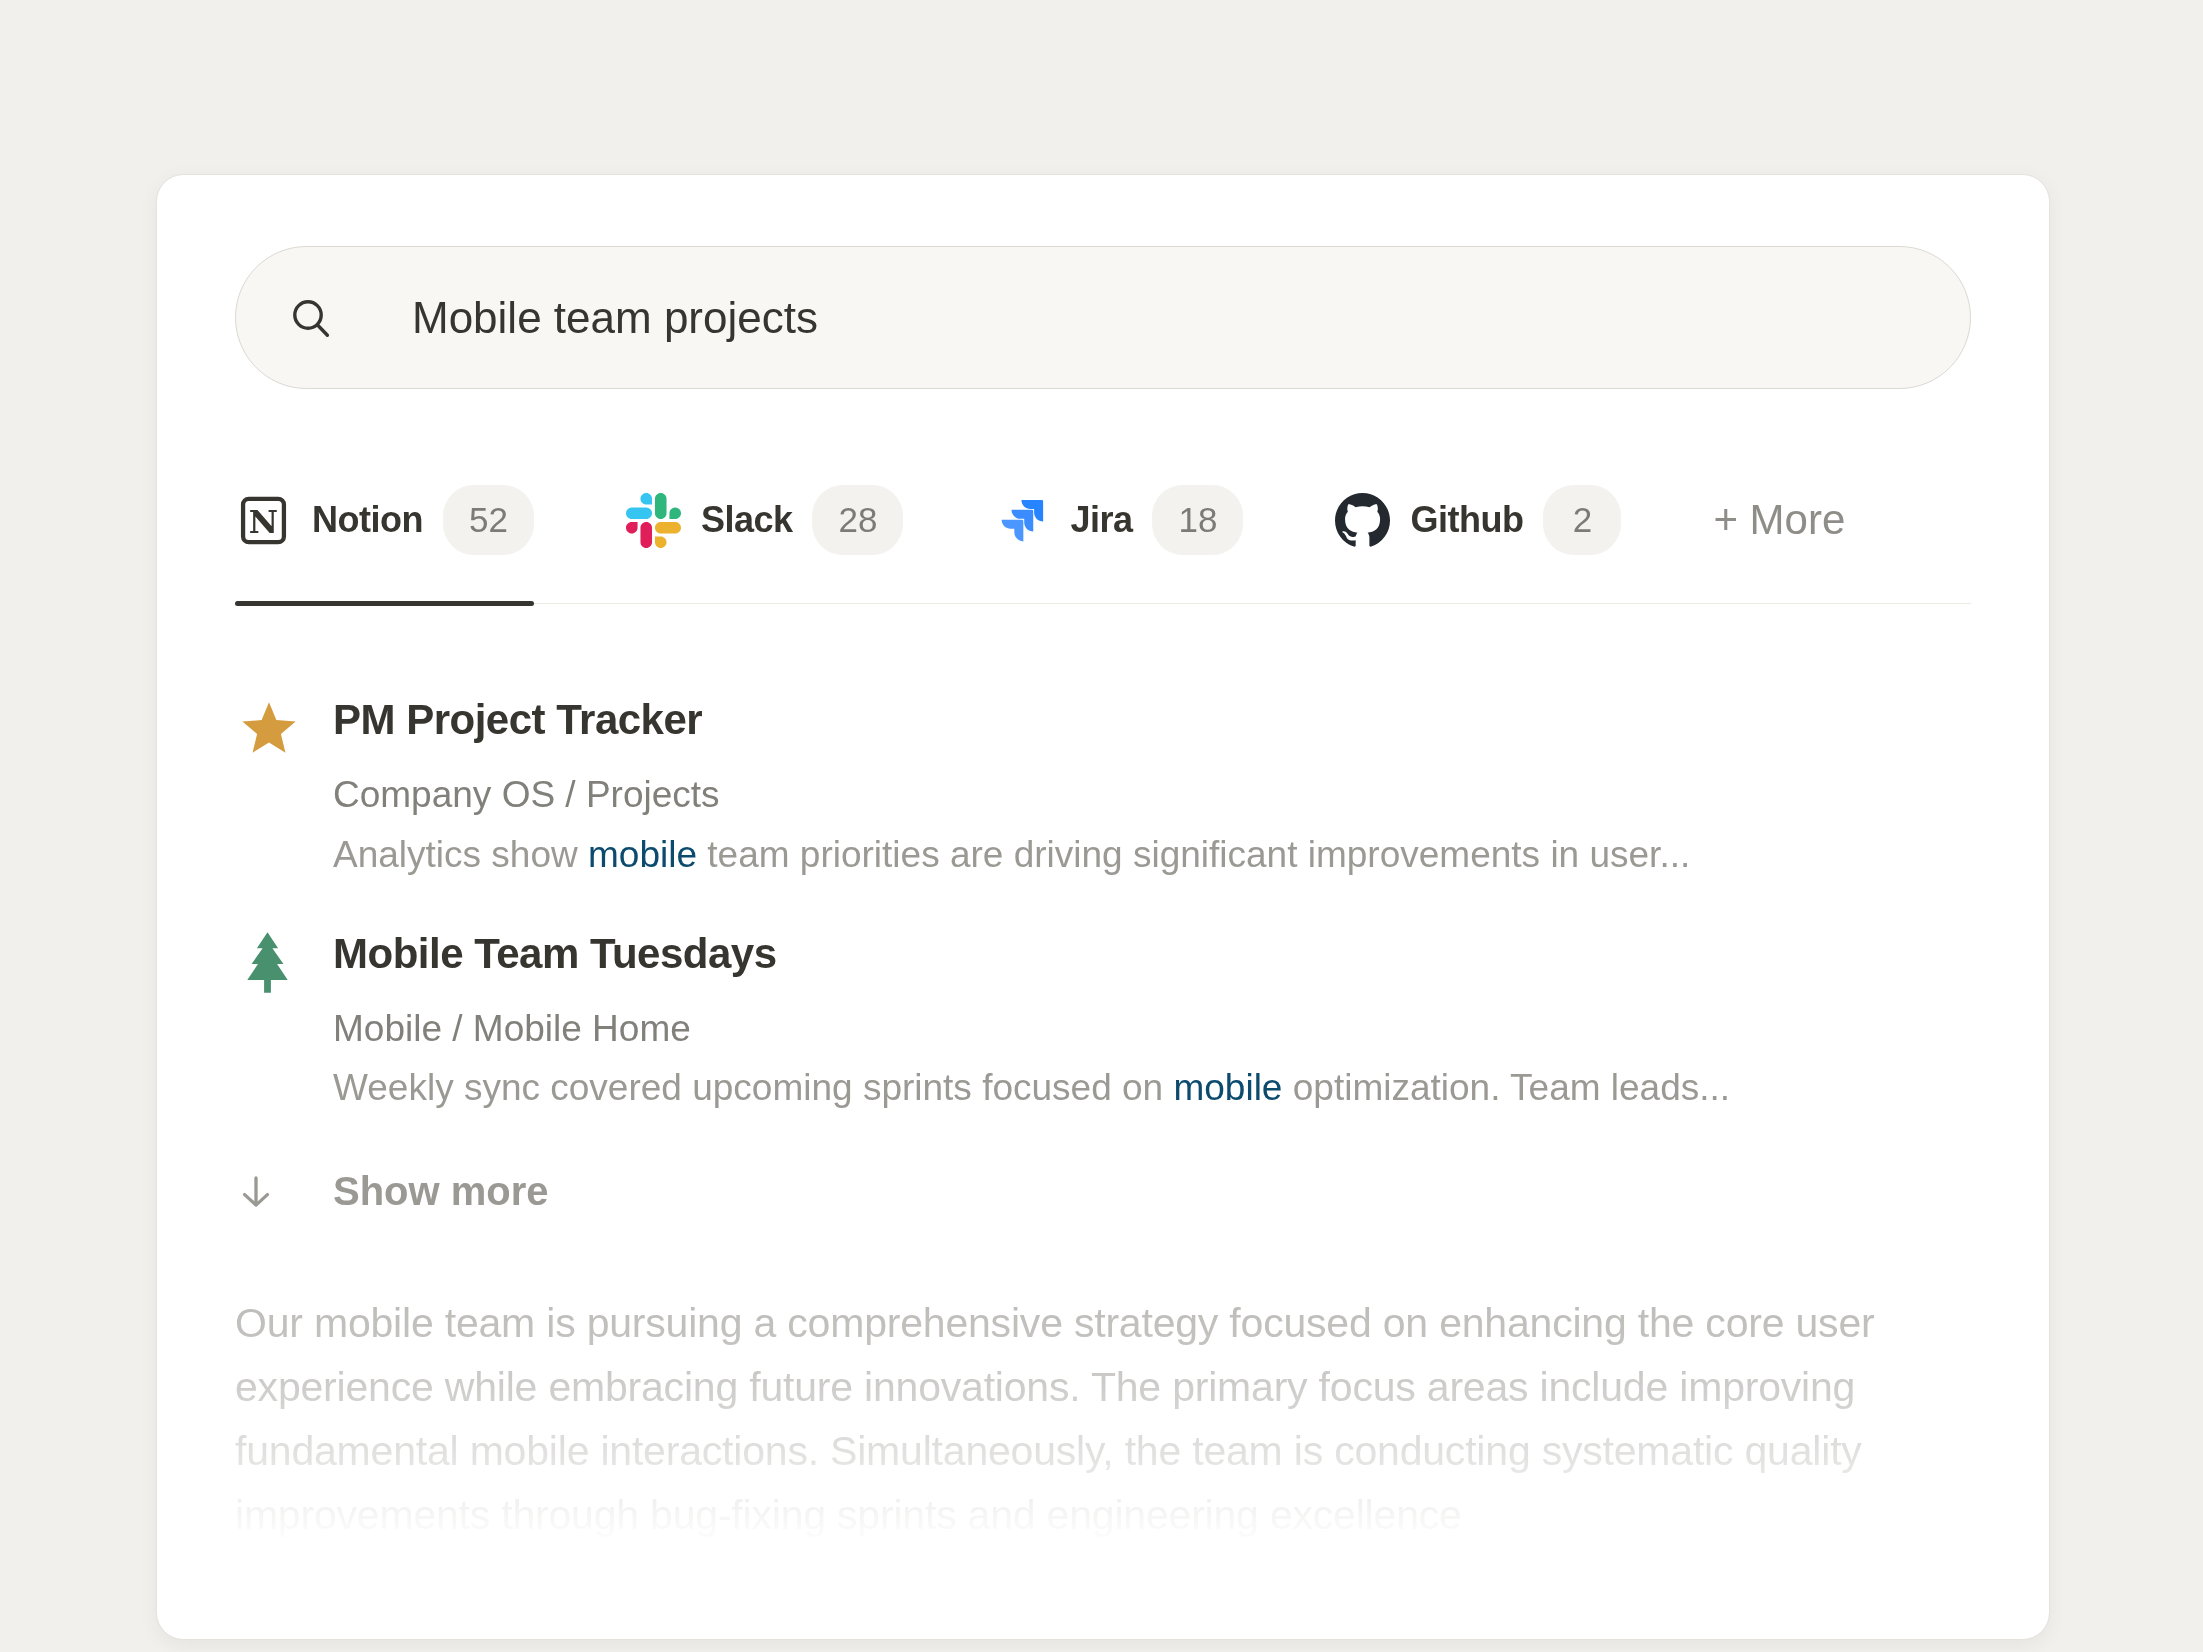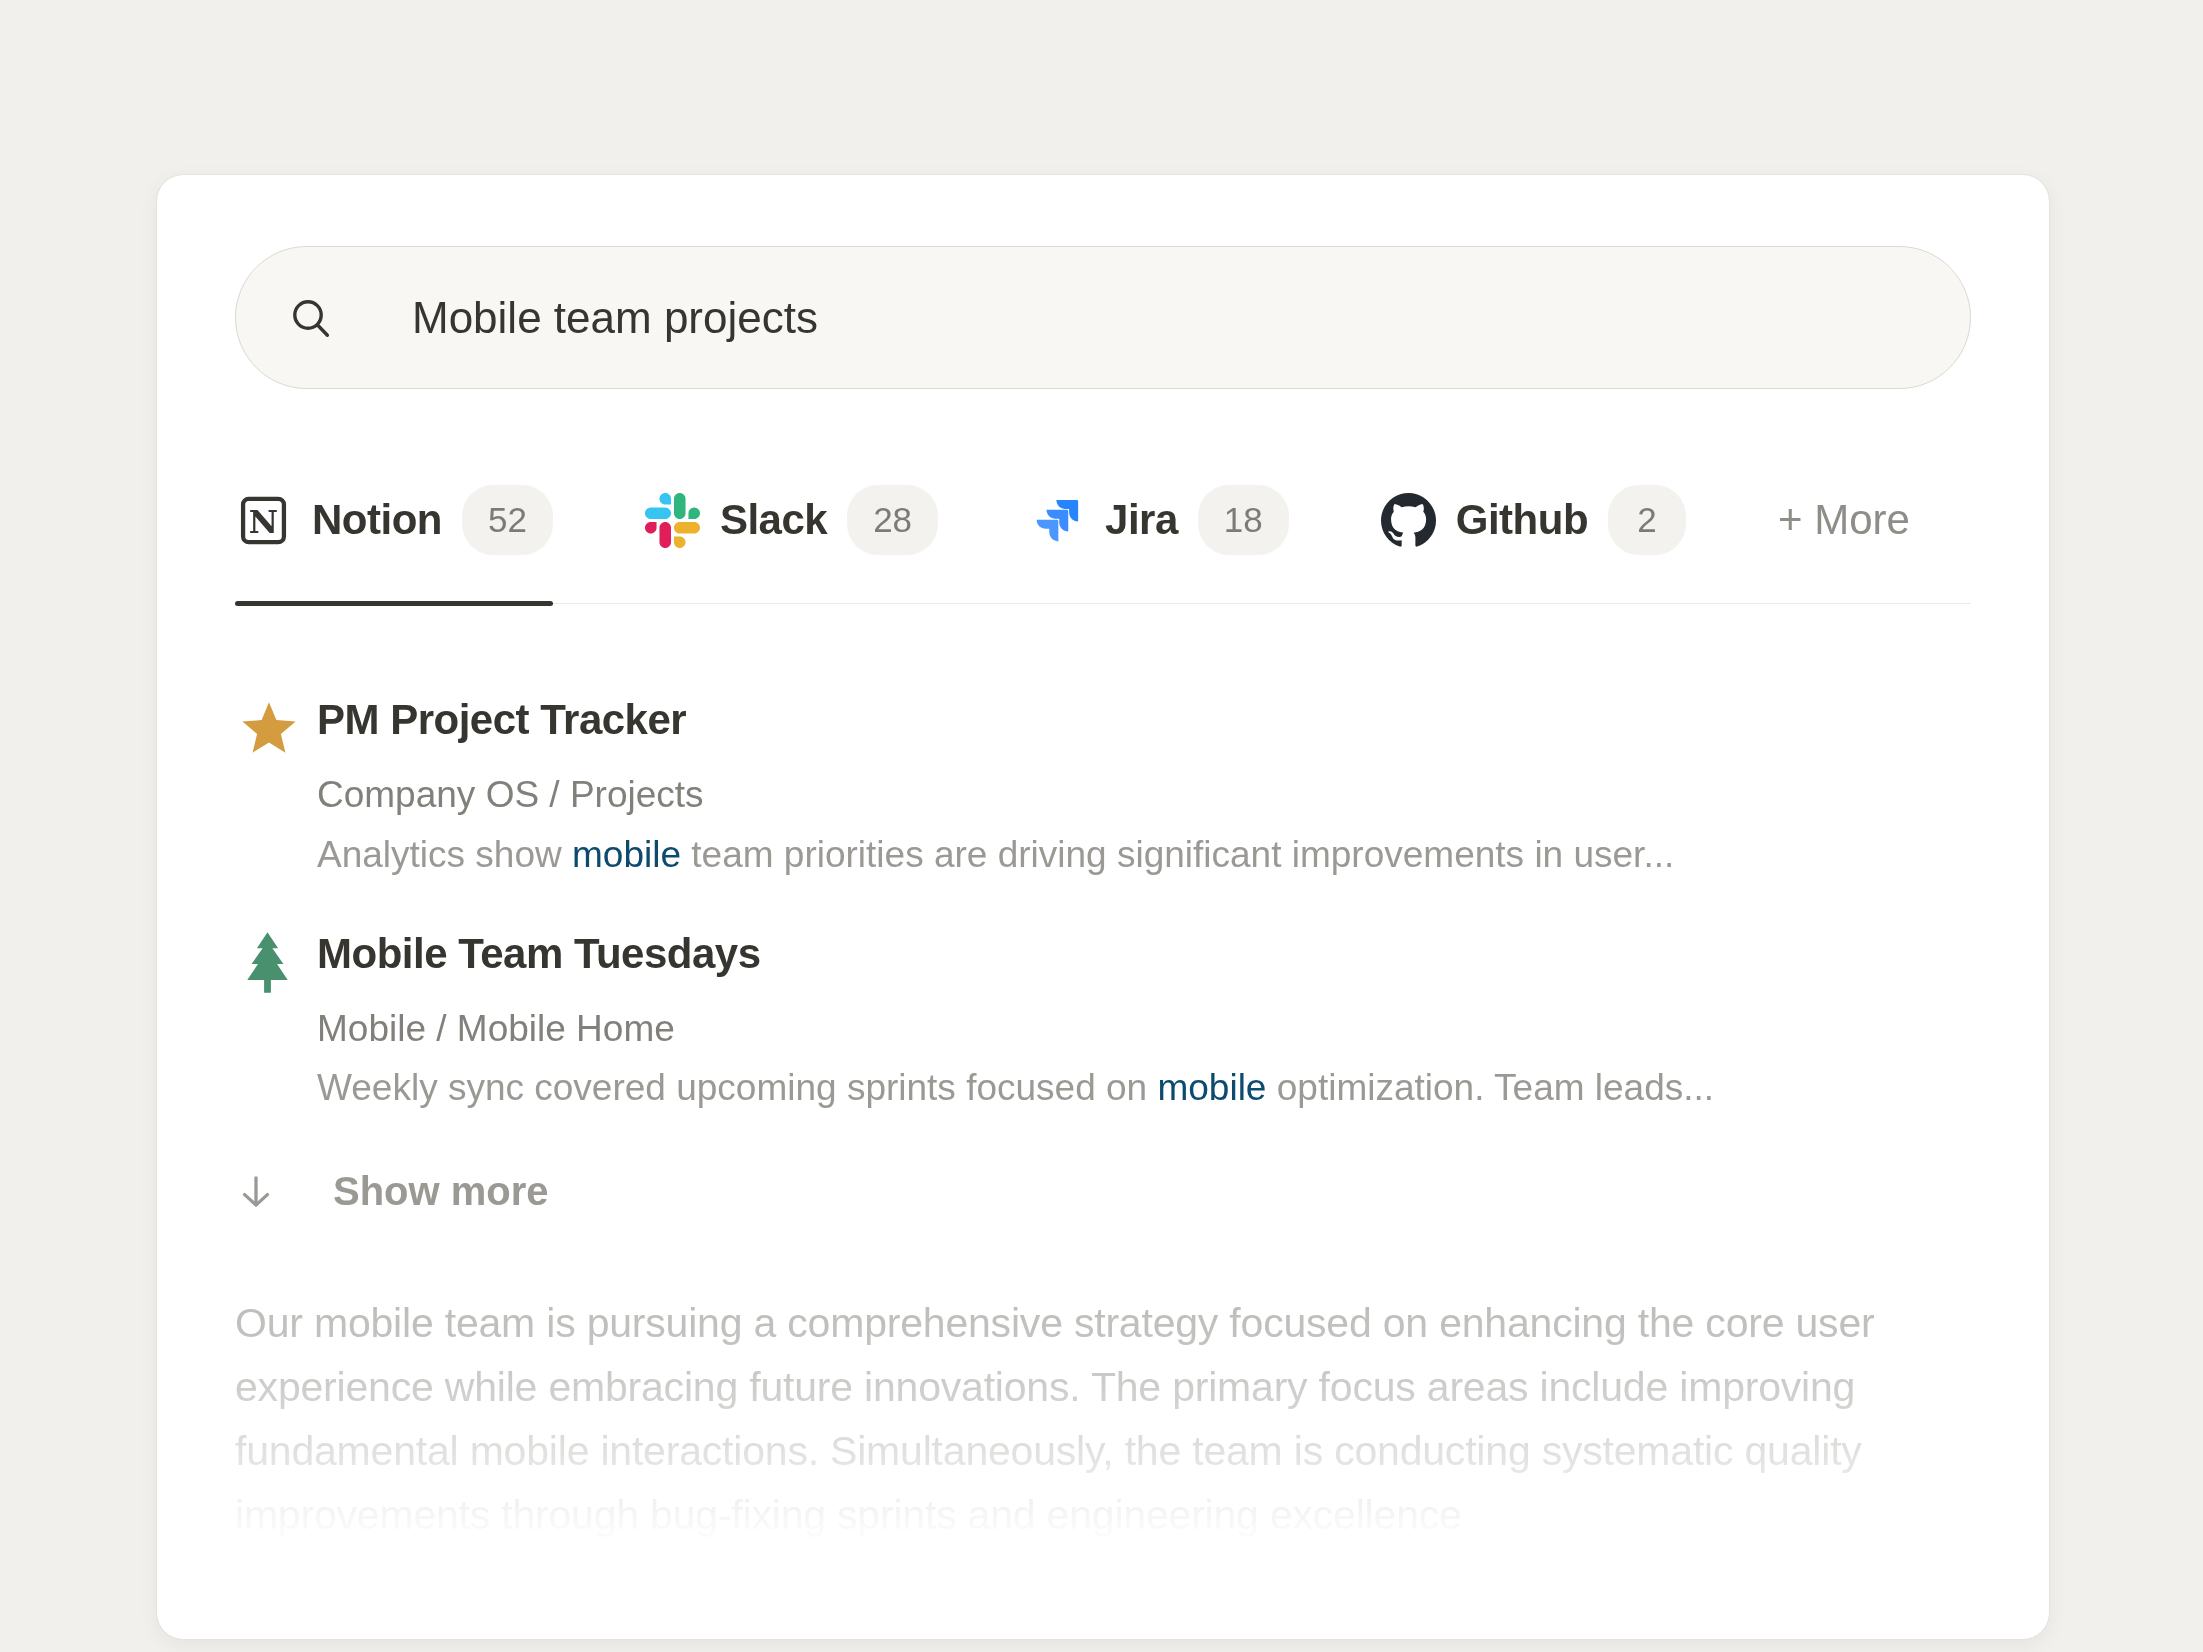--- a/index.html
+++ b/index.html
@@ -68,21 +68,21 @@
     content: "";
     position: absolute;
     left: 0;
     right: 0;
     bottom: -2.8px;
     height: 4.6px;
     background: #37352f;
     border-radius: 2.8px;
   }
   .tab-label {
-    font-size: 42px;
+    font-size: 36px;
     font-weight: 700;
     color: #37352f;
     letter-spacing: -0.5px;
   }
   .tab-count {
     font-size: 35px;
     color: #7d7b76;
     background: #f4f2ee;
     border-radius: 31px;
     padding: 15px 26px;
@@ -93,21 +93,21 @@
     padding-bottom: 48px;
     font-size: 42px;
     font-weight: 400;
     color: #8f8d88;
     cursor: pointer;
   }
   .results { margin-top: 90px; }
   .result {
     display: grid;
     grid-template-columns: 70px 1fr;
-    column-gap: 12px;
+    column-gap: 28px;
     margin-bottom: 51px;
   }
   .result-icon-cell { padding-top: 1.8px; }
   .result-title {
     font-size: 42px;
     font-weight: 700;
     color: #37352f;
     letter-spacing: -0.5px;
     line-height: 51px;
     cursor: pointer;

